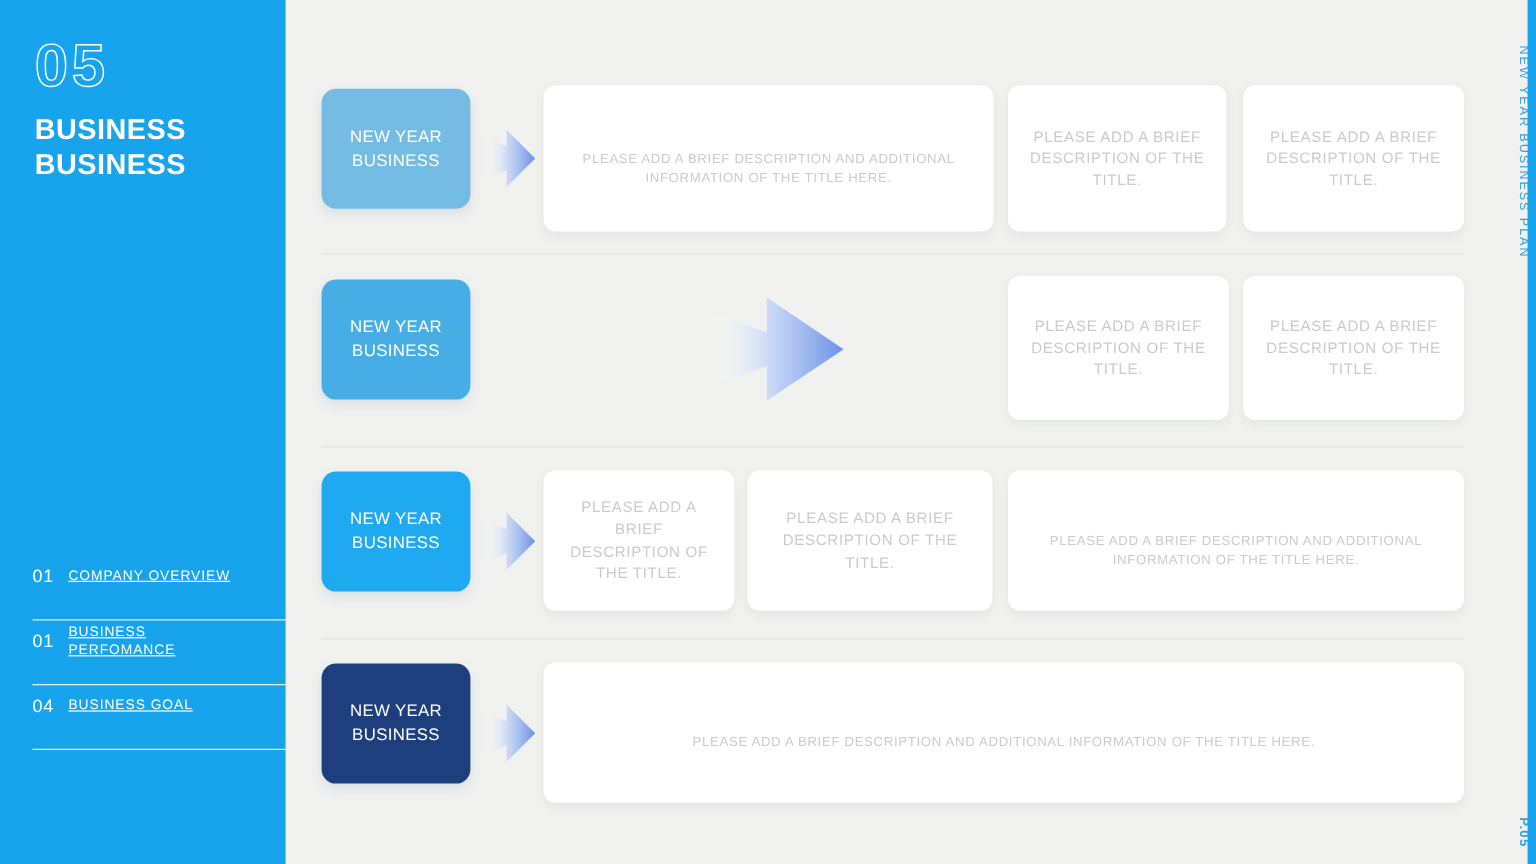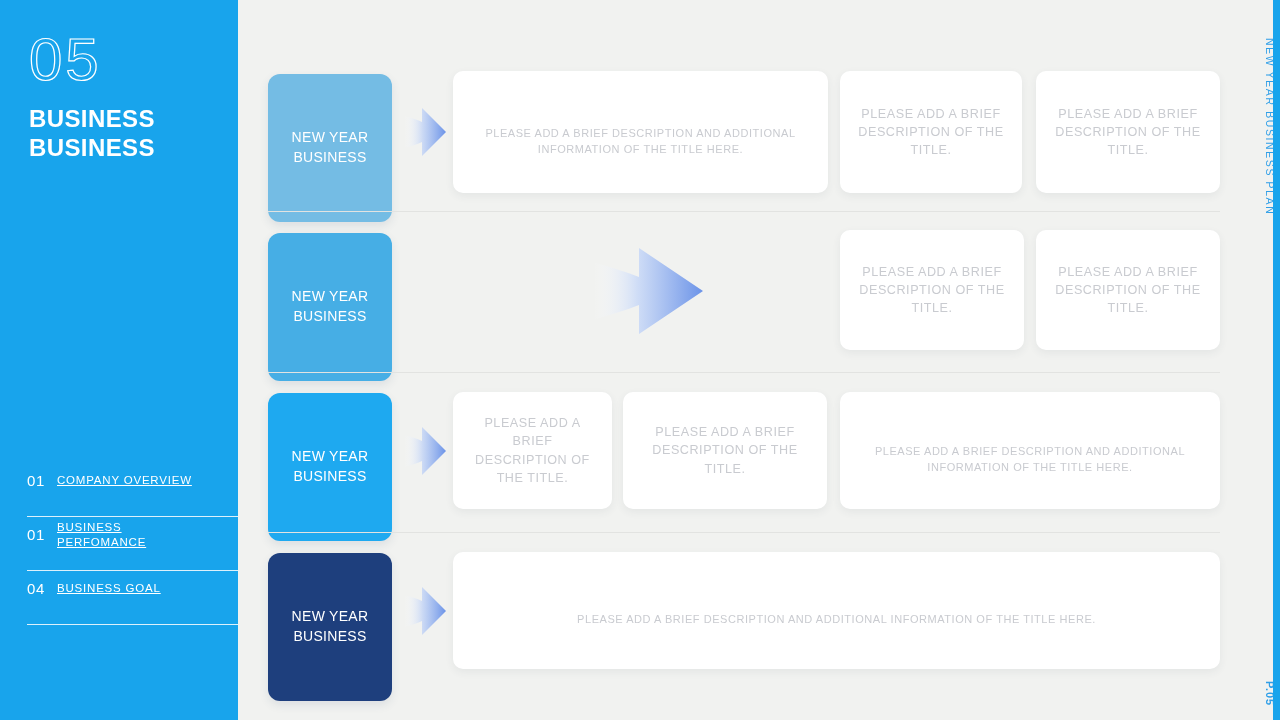--- a/index.html
+++ b/index.html
@@ -16,21 +16,21 @@
   }
 
   
   .sidebar {
     position:absolute; left:0; top:0;
     width:238px; height:720px;
     background:#18a4ec;
   }
   .sidebar-head { position:absolute; left:29px; top:30px; width:190px; }
   .slide-number {
-    font-size:60px; font-weight:400; color:#ffffff;
+    font-size:50px; font-weight:700; color:#ffffff;
     letter-spacing:3px; line-height:1;
     -webkit-text-stroke:1.2px #ffffff; color:transparent;
     font-family:"Liberation Sans", sans-serif;
   }
   .sidebar-title {
     margin-top:14px;
     font-size:24px; font-weight:bold; color:#ffffff;
     line-height:1.22; letter-spacing:0.4px;
   }
 
@@ -74,21 +74,21 @@
   .content { position:absolute; left:238px; top:0; width:1042px; height:720px; }
 
   .row { position:absolute; left:0; width:1042px; }
   .row-sep {
     position:absolute; left:30px; width:952px; height:1px;
     background:#e2e3e1;
   }
 
   .tile {
     position:absolute;
-    width:124px; height:148px;
+    width:124px; height:100px;
     border-radius:12px;
     display:flex; align-items:center; justify-content:center;
     box-shadow:0 4px 10px rgba(40,70,110,0.10);
   }
   .tile span {
     color:#ffffff; font-size:14px; line-height:1.42;
     text-align:center; letter-spacing:0.3px;
   }
 
   .card {

